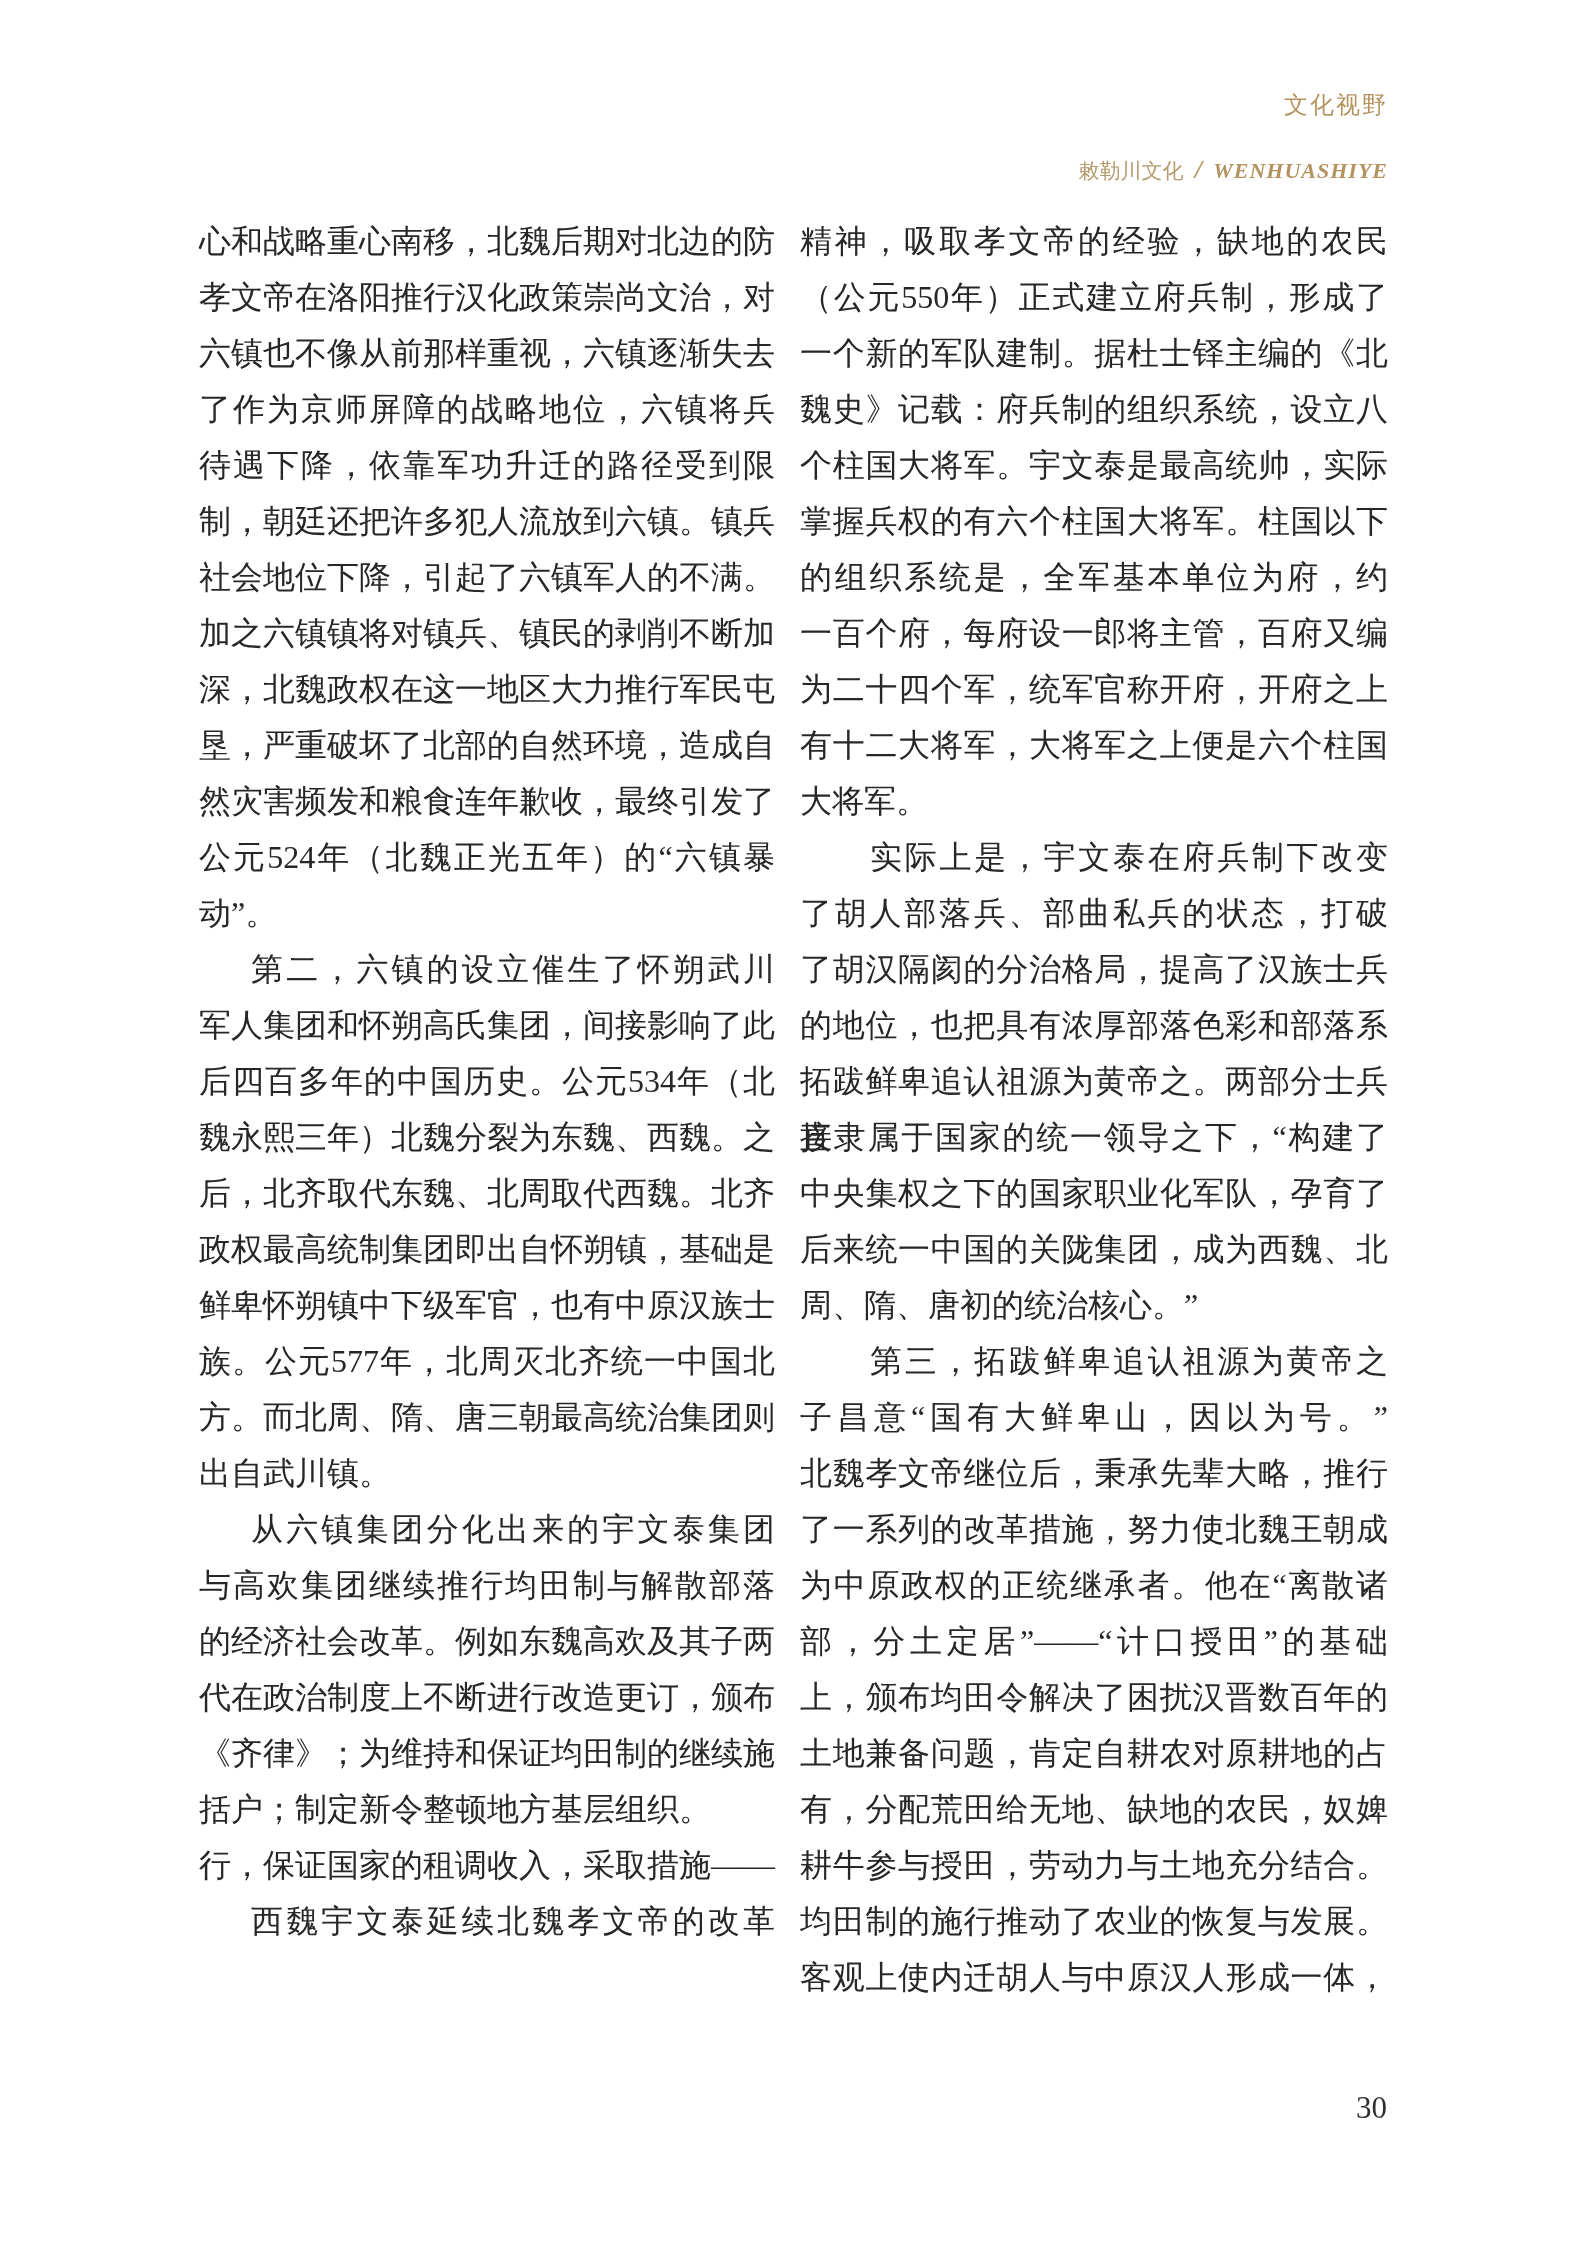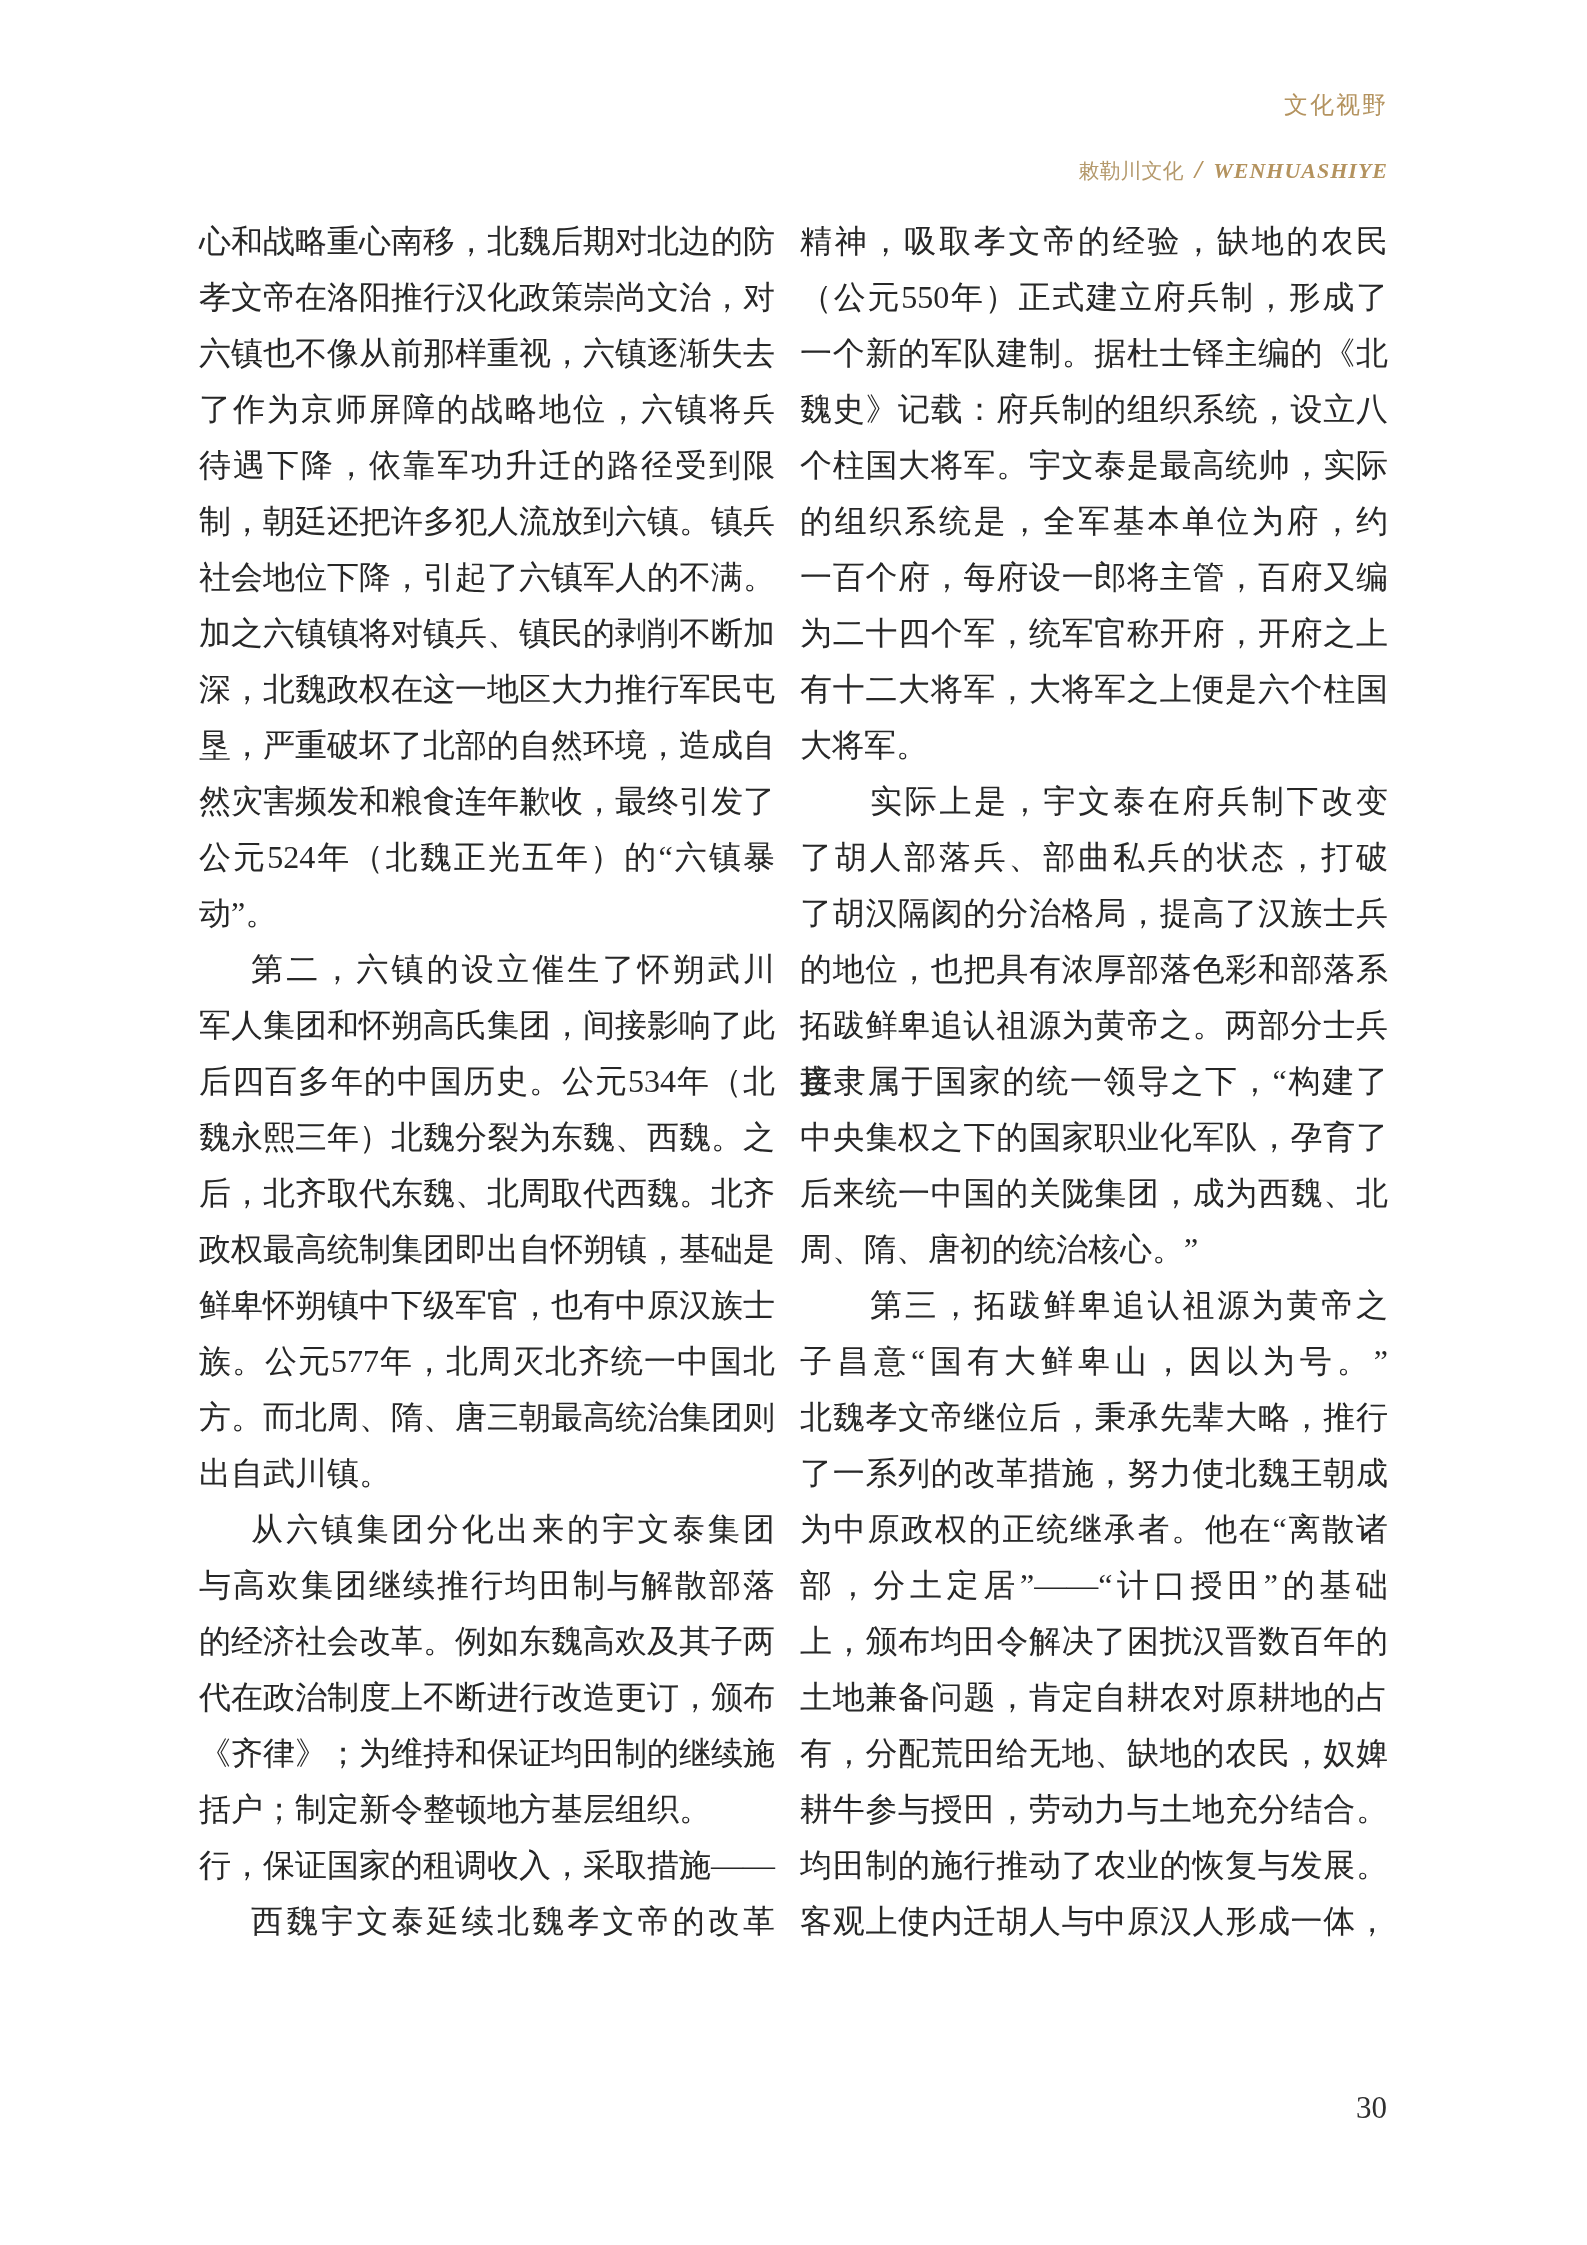--- a/index.html
+++ b/index.html
@@ -126,20 +126,21 @@
         <div class="text-line end">括户；制定新令整顿地方基层组织。</div>
         <div class="text-line">行，保证国家的租调收入，采取措施——</div>
         <div class="text-line indent">西魏宇文泰延续北魏孝文帝的改革</div>
       </div>
     <div class="col col-right">
         <div class="text-line">精神，吸取孝文帝的经验，缺地的农民</div>
         <div class="text-line">（公元550年）正式建立府兵制，形成了</div>
         <div class="text-line">一个新的军队建制。据杜士铎主编的《北</div>
         <div class="text-line">魏史》记载：府兵制的组织系统，设立八</div>
         <div class="text-line">个柱国大将军。宇文泰是最高统帅，实际</div>
+        <div class="text-line">掌握兵权的有六个柱国大将军。柱国以下</div>
         <div class="text-line">的组织系统是，全军基本单位为府，约</div>
         <div class="text-line">一百个府，每府设一郎将主管，百府又编</div>
         <div class="text-line">为二十四个军，统军官称开府，开府之上</div>
         <div class="text-line">有十二大将军，大将军之上便是六个柱国</div>
         <div class="text-line end">大将军。</div>
         <div class="text-line indent">实际上是，宇文泰在府兵制下改变</div>
         <div class="text-line">了胡人部落兵、部曲私兵的状态，打破</div>
         <div class="text-line">了胡汉隔阂的分治格局，提高了汉族士兵</div>
         <div class="text-line">的地位，也把具有浓厚部落色彩和部落系</div>
         <div class="text-line">拓跋鲜卑追认祖源为黄帝之。两部分士兵直</div>

